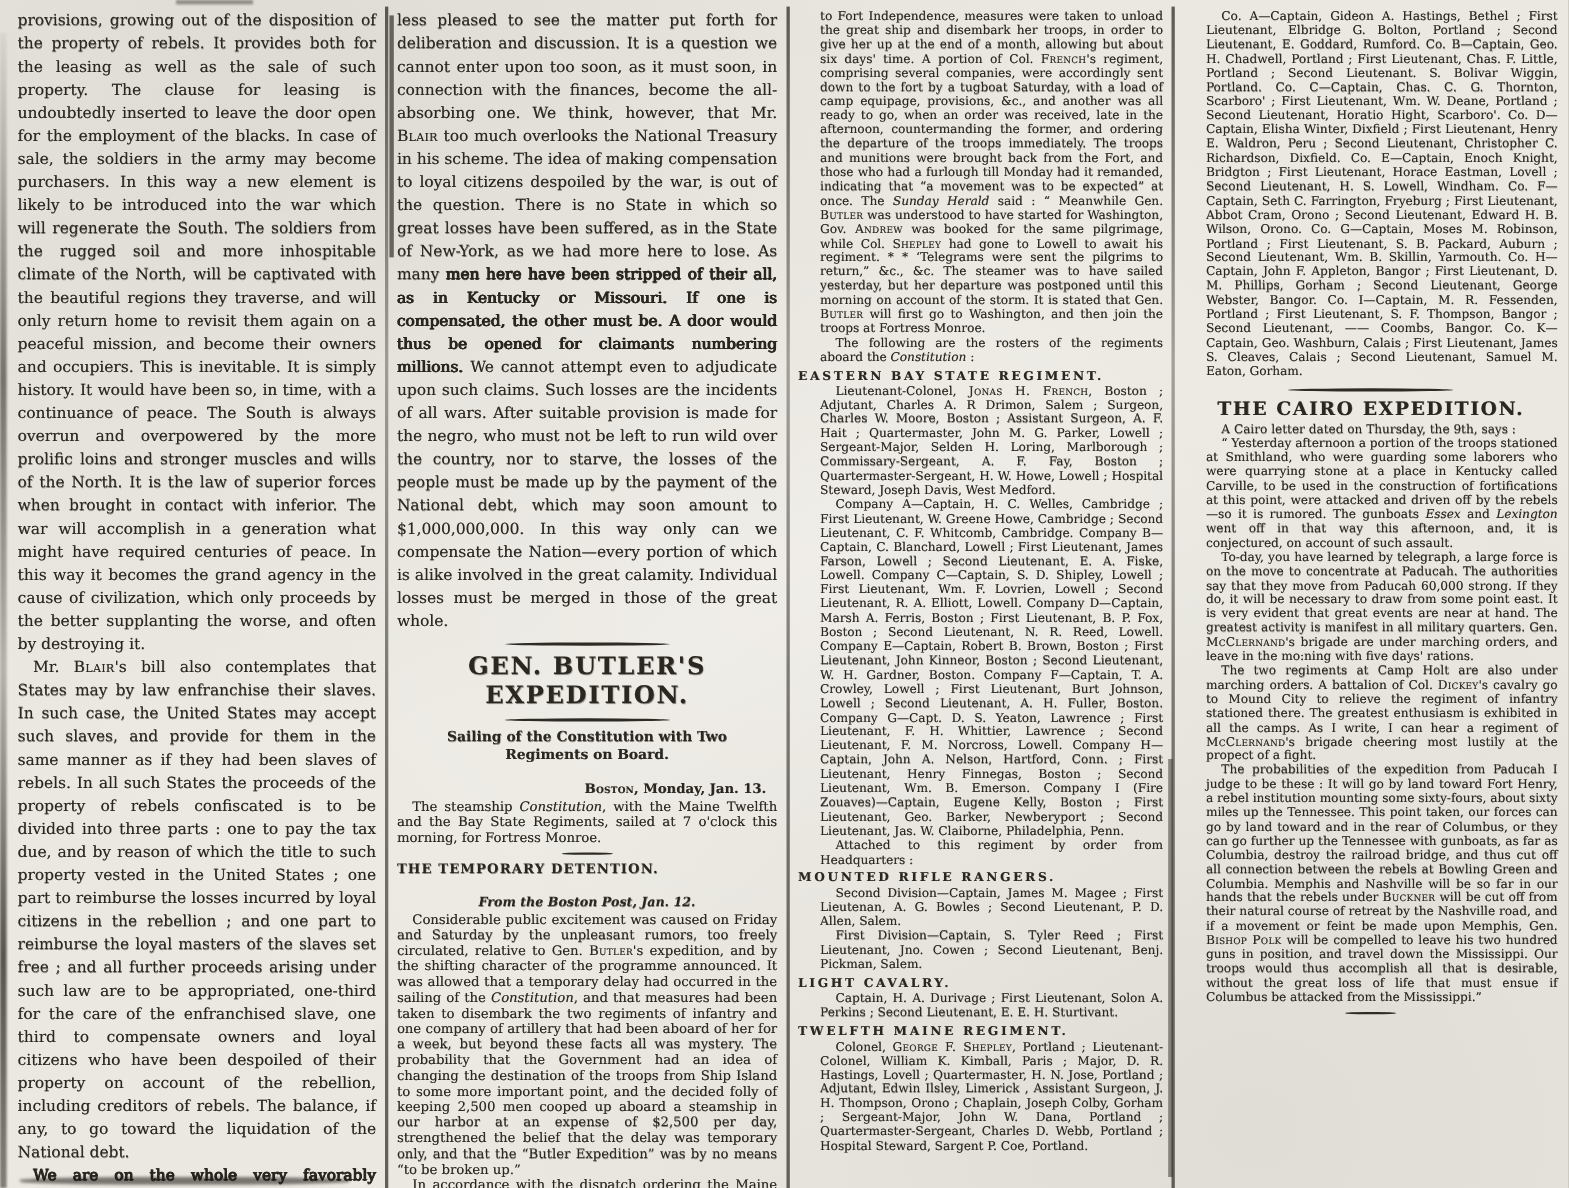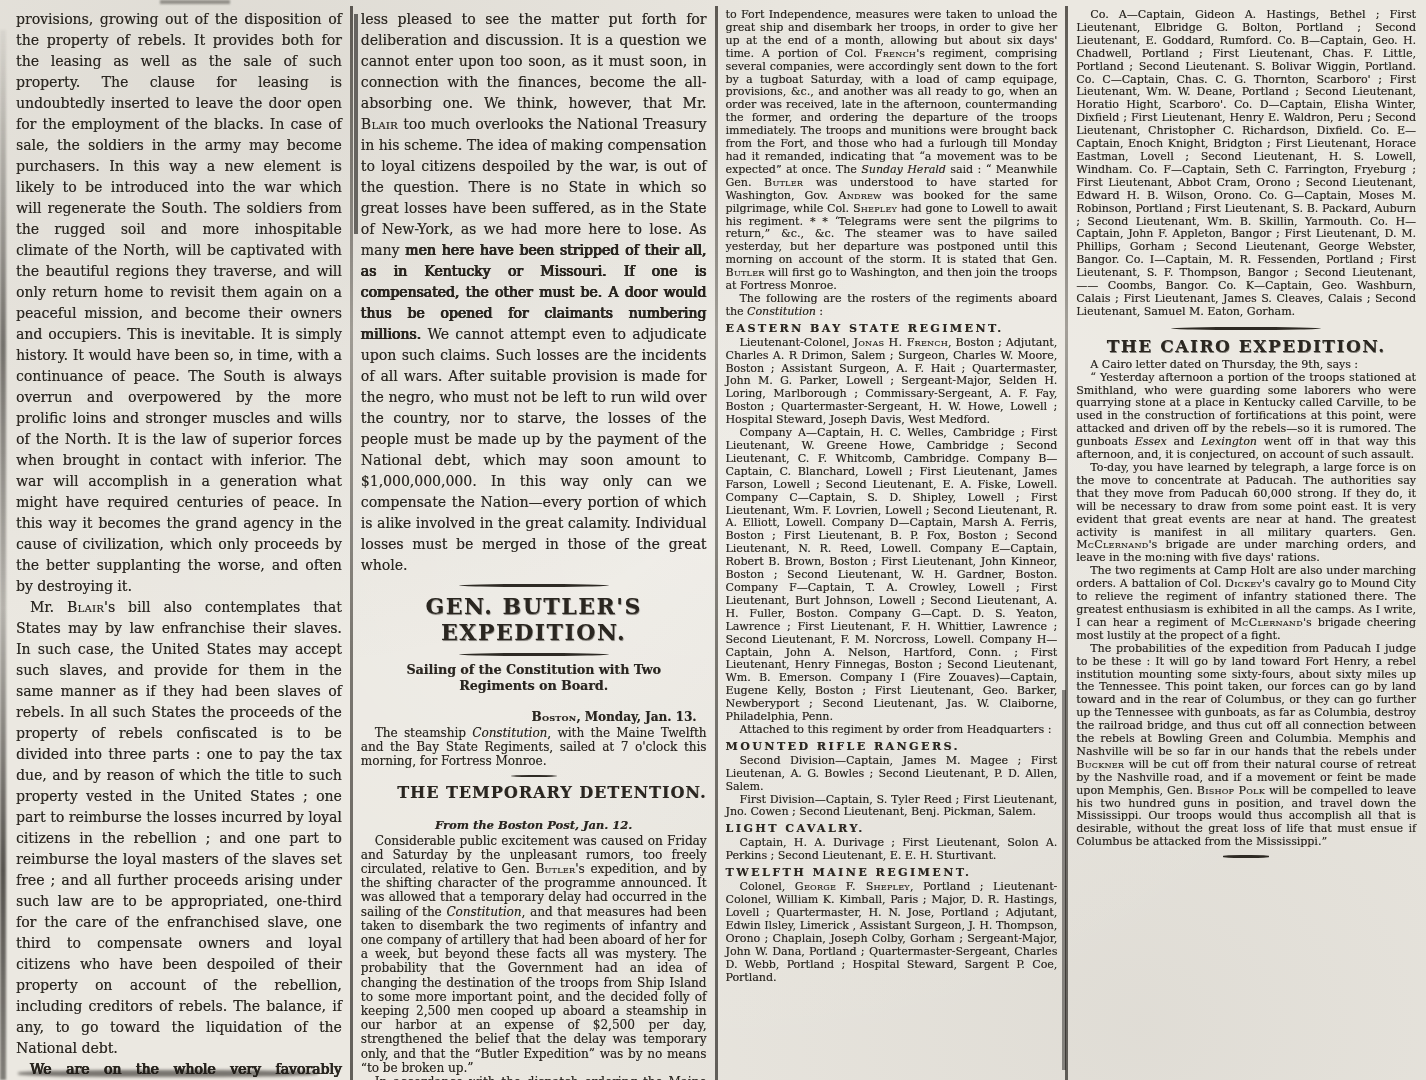--- a/index.html
+++ b/index.html
@@ -30,33 +30,33 @@
   .sc{font-variant:small-caps;letter-spacing:0.3px;}
   .dk{text-shadow:0.55px 0 0 currentColor,-0.45px 0 0 currentColor,0 0.4px 0 currentColor;}
   
   .body-lg{font-size:14px;line-height:21px;text-align:justify;
     text-shadow:0.3px 0.3px 0.5px rgba(42,38,32,0.55);}
   
   .body-md{font-size:12px;line-height:14.2px;text-align:justify;
     text-shadow:0.25px 0.25px 0.45px rgba(42,38,32,0.5);}
   
   .body{font-size:11px;line-height:12.9px;text-align:justify;
-    text-shadow:0.25px 0.25px 0.4px rgba(42,38,32,0.5);}
+    text-shadow:0.25px 0.25px 0.4px rgba(42,38,32,0.5);margin-left:20px;}
   .ind{text-indent:14px;}
   .headline{font-size:22px;font-weight:bold;text-align:center;letter-spacing:1.5px;
     margin:2px 0 0;text-shadow:0.6px 0.6px 0.7px rgba(42,38,32,0.55);}
   .headline-sm{font-size:17px;font-weight:bold;text-align:center;letter-spacing:1.5px;
     margin:2px 0 3px;text-shadow:0.5px 0.5px 0.6px rgba(42,38,32,0.55);}
   .subhead{font-size:12.6px;font-weight:bold;text-align:center;line-height:16px;
     margin:3px 14px 16px;text-shadow:0.4px 0.4px 0.5px rgba(42,38,32,0.5);}
   .dateline{font-size:12px;text-align:right;padding-right:10px;margin:1px 0 2px;
     font-weight:bold;text-shadow:0.3px 0.3px 0.4px rgba(42,38,32,0.5);}
   .crosshead{font-size:11px;font-weight:bold;letter-spacing:2.5px;
     margin:3px 0 2px;text-shadow:0.35px 0.35px 0.45px rgba(42,38,32,0.5);}
-  .crosshead-lg{font-size:16px;font-weight:bold;text-align:right;letter-spacing:1px;
+  .crosshead-lg{font-size:12px;font-weight:bold;text-align:left;letter-spacing:1px;
     margin:3px 0 1px;text-shadow:0.45px 0.45px 0.5px rgba(42,38,32,0.5);}
   .byline{font-size:11.5px;font-style:italic;font-weight:bold;text-align:center;margin:16px 0 2px;
     text-shadow:0.3px 0.3px 0.4px rgba(42,38,32,0.5);}
   .rule-fancy{height:10px;position:relative;margin:4px 0 3px;}
   .rule-fancy::before{content:"";position:absolute;left:50%;top:4px;transform:translateX(-50%);
     width:150px;height:3px;background:#2e2a24;border-radius:50%;filter:blur(0.4px);}
   .rule-short{height:8px;position:relative;margin:3px 0 2px;}
   .rule-short::before{content:"";position:absolute;left:50%;top:3px;transform:translateX(-50%);
     width:46px;height:2.4px;background:#2e2a24;border-radius:40%;filter:blur(0.3px);}
   

